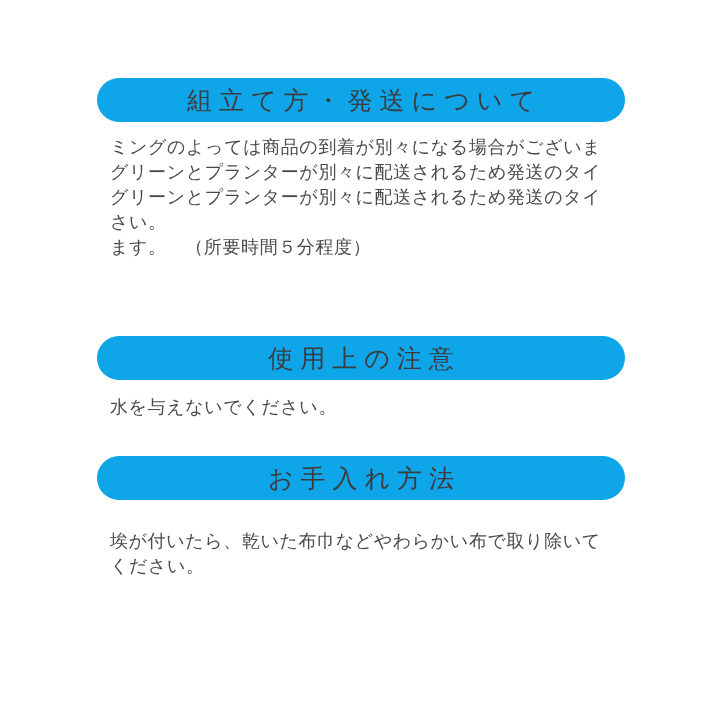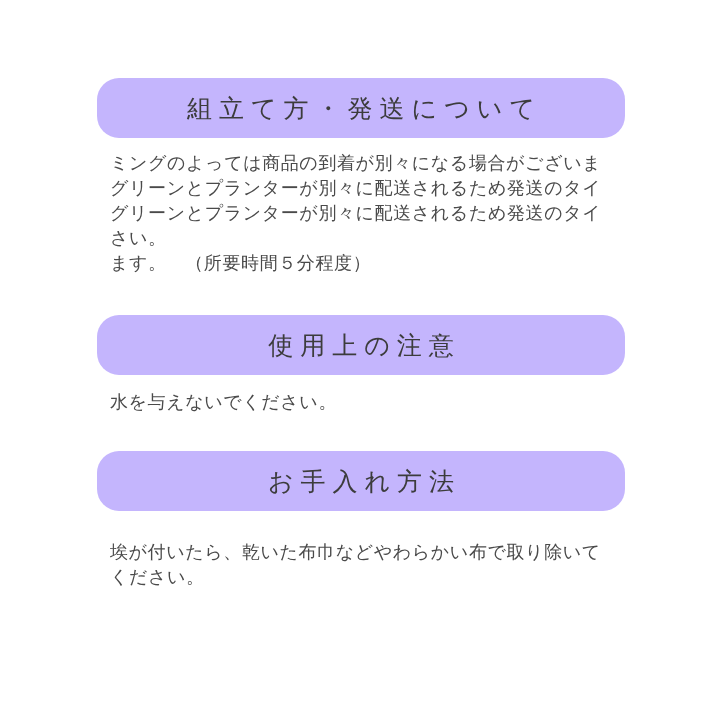--- a/index.html
+++ b/index.html
@@ -11,24 +11,24 @@
     position: relative;
     width: 720px;
     height: 720px;
     background: #ffffff;
     overflow: hidden;
     font-family: "Liberation Sans", "DejaVu Sans", sans-serif;
   }
   .section-header {
     box-sizing: border-box;
     width: 528px;
-    height: 60px;
+    height: 44px;
     margin-left: 97px;
     border-radius: 22px;
-    background: #c4b5fd;
+    background: #0ea5e9;
     display: flex;
     align-items: center;
     justify-content: center;
     font-size: 25px;
     letter-spacing: 7px;
     padding-left: 7px; 
     color: #3c3c3c;
     font-weight: 400;
   }
   .section-body {
@@ -37,21 +37,21 @@
     font-size: 18px;
     line-height: 25px;
     letter-spacing: 0.6px;
     color: #4a4a4a;
   }
   .section-body .line {
     white-space: nowrap;
   }
   .mt-h1 { margin-top: 78px; }
   .mt-b1 { margin-top: 13px; }
-  .mt-h2 { margin-top: 39px; }
+  .mt-h2 { margin-top: 76px; }
   .mt-b2 { margin-top: 15px; }
   .mt-h3 { margin-top: 36px; }
   .mt-b3 { margin-top: 29px; font-family: Liberation Serif, serif; }
 </style>
 </head>
 <body>
 
 <div class="page">
 
   <div class="section">

